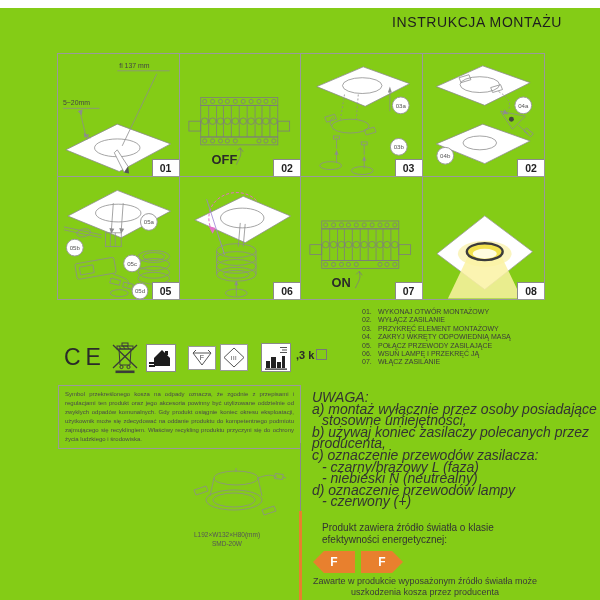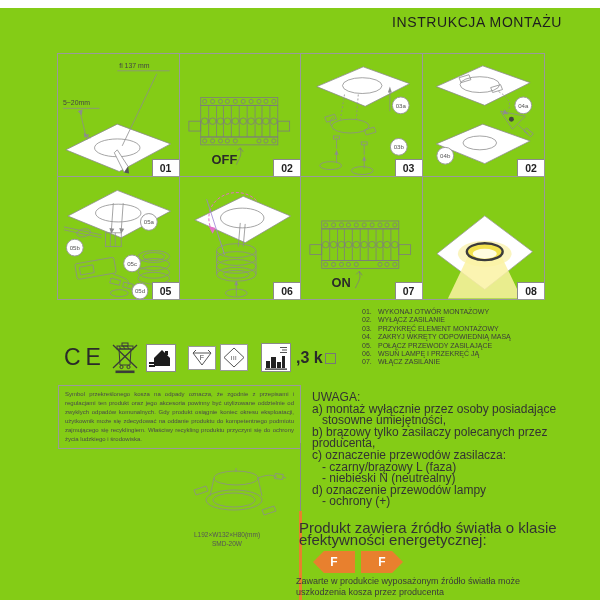--- a/index.html
+++ b/index.html
@@ -19,41 +19,41 @@
              border-left:1px solid #8a8a8a;border-top:1px solid #8a8a8a;
              display:flex;align-items:center;justify-content:center;
              font-size:10.5px;font-weight:bold;color:#222;}
   
   .steps{position:absolute;left:362px;top:300px;font-size:7px;line-height:8.4px;color:#3c3c3c;}
   .step{display:flex;}
   .step-num{width:16px;flex:none;}
   
   .icon-row-item{position:absolute;}
   .ce-text{left:64px;top:336px;font-size:23px;font-weight:500;letter-spacing:5px;color:#2a2a2a;}
-  .suffix{left:296px;top:341px;font-size:16px;font-weight:600;color:#2a2a2a;}
+  .suffix{left:296px;top:341px;font-size:11px;font-weight:600;color:#2a2a2a;}
   .missing-glyph{display:inline-block;width:9px;height:9px;border:1px solid #777;
                  margin-left:2px;vertical-align:-1px;}
   
   .fineprint{position:absolute;left:58px;top:377px;width:243px;box-sizing:border-box;
              border:1px solid #9a9a9a;padding:4px 6px;font-size:6px;line-height:1.5;
              color:#4a4a4a;text-align:justify;}
   
   .vrule-gray{position:absolute;left:300px;top:435px;width:1px;height:68px;background:#8a8a8a;}
   .vrule-orange{position:absolute;left:299px;top:503px;width:3px;height:95px;background:#E8802E;}
   
-  .uwaga{position:absolute;left:312px;top:384px;font-size:12px;line-height:11.6px;color:#333;}
+  .uwaga{position:absolute;left:312px;top:384px;font-size:14px;line-height:11.6px;color:#333;font-style:italic;}
   .uwaga .ind{padding-left:10px;}
   
-  .energy-intro{position:absolute;left:299px;top:514px;font-size:15px;line-height:11.5px;color:#333;}
+  .energy-intro{position:absolute;left:322px;top:514px;font-size:10px;line-height:11.5px;color:#333;}
   .badge{position:absolute;top:543px;width:42px;height:22px;background:#E8802E;
          display:flex;align-items:center;justify-content:center;color:#fff;
          font-size:12px;font-weight:bold;}
   .badge-left{left:313px;clip-path:polygon(0 50%,26% 0,100% 0,100% 100%,26% 100%);}
   .badge-right{left:361px;clip-path:polygon(0 0,74% 0,100% 50%,74% 100%,0 100%);}
-  .energy-note{position:absolute;left:296px;top:568px;font-size:9px;line-height:10.8px;color:#3a3a3a;}
+  .energy-note{position:absolute;left:313px;top:568px;font-size:9px;line-height:10.8px;color:#3a3a3a;text-align:center;}
   
   .lamp-svg{position:absolute;left:186px;top:458px;}
   .lamp-caption{position:absolute;left:158px;top:522px;width:138px;text-align:center;
                 font-size:6.5px;line-height:9px;color:#555;}
   svg text{font-family:"Liberation Sans",sans-serif;}
 </style>
 </head>
 <body>
 
 <div class="page">
@@ -426,26 +426,26 @@
 
   <div class="fineprint">Symbol przekreślonego kosza na odpady oznacza, że zgodnie z przepisami i regulacjami ten produkt oraz jego akcesoria powinny być utylizowane oddzielnie od zwykłych odpadów komunalnych. Gdy produkt osiągnie koniec okresu eksploatacji, użytkownik może się zdecydować na oddanie produktu do kompetentnego podmiotu zajmującego się recyklingiem. Właściwy recykling produktu przyczyni się do ochrony życia ludzkiego i środowiska.</div>
 
   <div class="vrule-gray"></div>
   <div class="vrule-orange"></div>
 
   <div class="uwaga">
     <div>UWAGA:</div>
     <div>a) montaż wyłącznie przez osoby posiadające</div>
     <div class="ind">stosowne umiejętności,</div>
-    <div>b) brązowy tylko zasilaczy polecanych przez producenta,</div>
+    <div>b) używaj koniec zasilaczy polecanych przez producenta,</div>
     <div>c) oznaczenie przewodów zasilacza:</div>
     <div class="ind">- czarny/brązowy L (faza)</div>
     <div class="ind">- niebieski N (neutrealny)</div>
     <div>d) oznaczenie przewodów lampy</div>
-    <div class="ind">- ochrony (+)</div>
+    <div class="ind">- czerwony (+)</div>
   </div>
 
   <div class="energy-intro">
     <div>Produkt zawiera źródło światła o klasie</div>
     <div>efektywności energetycznej:</div>
   </div>
   <div class="badge badge-left">
       <span>F</span>
     </div>
   <div class="badge badge-right">

